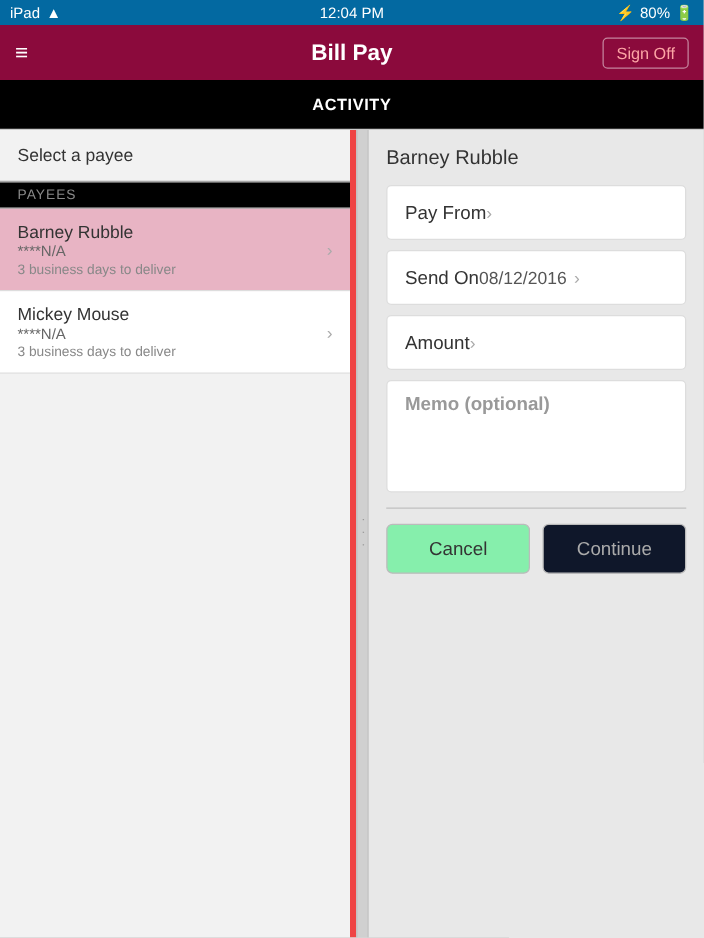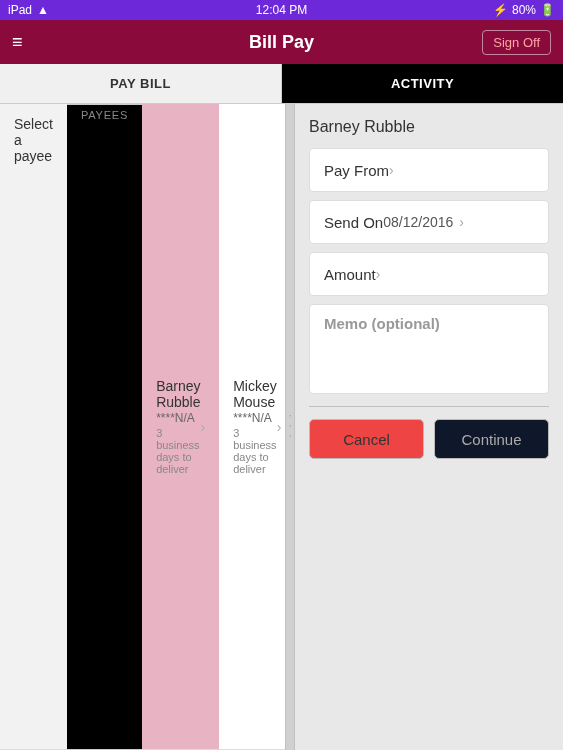--- a/index.html
+++ b/index.html
@@ -1,20 +1,20 @@
 <!DOCTYPE html>
 <html><head>
   <meta charset="utf-8">
   <style>
     * { box-sizing: border-box; margin: 0; padding: 0; }
     body { width: 563px; height: 750px; font-family: -apple-system, 'Helvetica Neue', Arial, sans-serif; background: #d6d6d6; overflow: hidden; }
 
     
     .status-bar {
-      background: #6d28d9;
+      background: #0369a1;
       color: white;
       font-size: 12px;
       height: 20px;
       display: flex;
       align-items: center;
       justify-content: space-between;
       padding: 0 8px;
     }
     .status-left { display: flex; align-items: center; gap: 5px; }
     .status-center { position: absolute; left: 50%; transform: translateX(-50%); font-size: 12px; color: white; }
@@ -80,21 +80,21 @@
       display: flex;
       height: calc(750px - 20px - 44px - 40px);
     }
 
     
     .left-panel {
       width: 285px;
       background: #f2f2f2;
       border-right: 5px solid #ef4444;
       display: flex;
-      flex-direction: row;
+      flex-direction: column;
     }
     .select-payee-header {
       padding: 12px 14px;
       font-size: 14px;
       color: #333;
       background: #f2f2f2;
       border-bottom: 1px solid #ddd;
     }
     .payees-section-header {
       background: #000000;
@@ -196,21 +196,21 @@
       margin-bottom: 12px;
     }
 
     .button-row {
       display: flex;
       gap: 10px;
     }
     .btn-cancel {
       flex: 1;
       height: 40px;
-      background: #ef4444;
+      background: #86efac;
       border: 1px solid #bbb;
       border-radius: 5px;
       font-size: 15px;
       color: #333;
       cursor: pointer;
     }
     .btn-continue {
       flex: 1;
       height: 40px;
       background: #0f172a;
@@ -237,23 +237,20 @@
   </div>
 </div>
 
 <div class="header">
   <span class="hamburger-icon">≡</span>
   <span class="header-title">Bill Pay</span>
   <button class="sign-off-btn">Sign Off</button>
 </div>
 
 <div class="tab-bar">
-  <div class="tab tab-pay-bill">
-    <span>PAY BILL</span>
-  </div>
   <div class="tab tab-activity">
     <span>ACTIVITY</span>
   </div>
 </div>
 
 <div class="main-content">
 
   <div class="left-panel">
     <div class="select-payee-header">
       <span>Select a payee</span>

